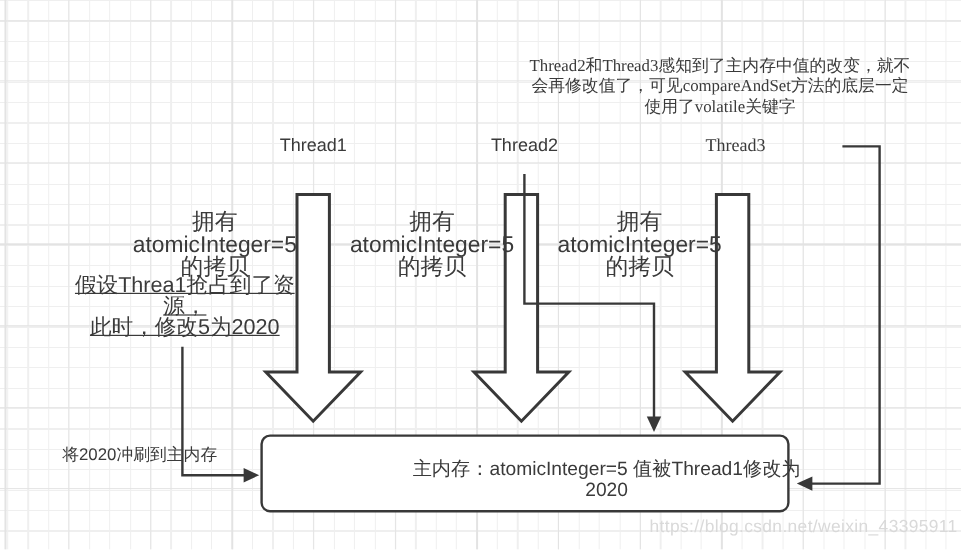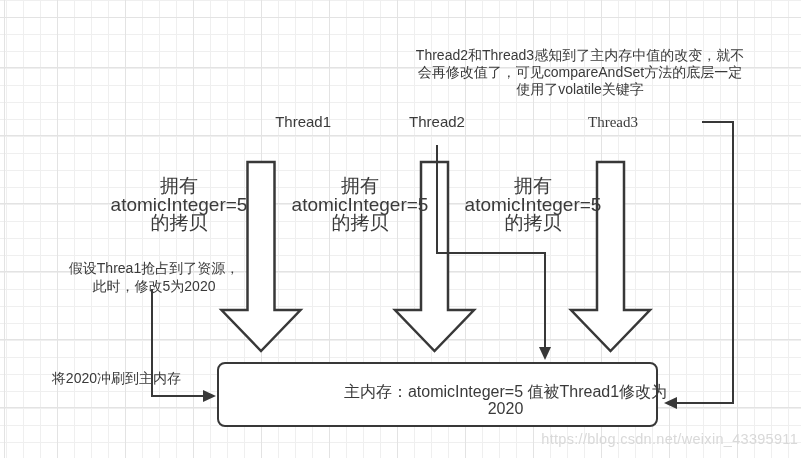--- a/index.html
+++ b/index.html
@@ -21,40 +21,40 @@
       repeating-linear-gradient(to bottom, #efefef 0 1px, transparent 1px 17px);
     background-position: 57px 0, 0 67px, 6px 0, 0 0;
   }
   .txt {
     position: absolute;
     color: #3a3a3a;
     white-space: pre-line;
     text-align: center;
   }
   .top-note {
-    left: 394px; top: 47px; width: 372px;
-    font-size: 14px; line-height: 17px;
+    left: 414px; top: 47px; width: 372px;
+    font-size: 14px; line-height: 17px; font-family: Liberation Serif, serif;
   }
   .thread-label {
     top: 113px; width: 120px;
     font-size: 15px; line-height: 18px;
   }
-  .t1 { left: 211px; text-align: right; }
+  .t1 { left: 201px; }
   .t2 { left: 377px; }
   .t3 { left: 553px; font-family: Liberation Serif, serif; }
   .copy-note {
     top: 177px; width: 150px;
     font-size: 19px; line-height: 18.5px;
   }
   .c1 { left: 104px; }
   .c2 { left: 285px; }
   .c3 { left: 458px; }
   .left-note {
-    left: 58px; top: 260px; width: 192px;
-    font-size: 14px; line-height: 17.5px;
+    left: 58px; top: 229px; width: 192px;
+    font-size: 18px; line-height: 17.5px; text-decoration: underline;
   }
   .flush-note {
     left: 11px; top: 370px; width: 170px;
     font-size: 14px; text-align: right;
   }
   .memory-box {
     position: absolute;
     left: 217px; top: 362px;
     width: 441px; height: 65px;
     box-sizing: border-box;

